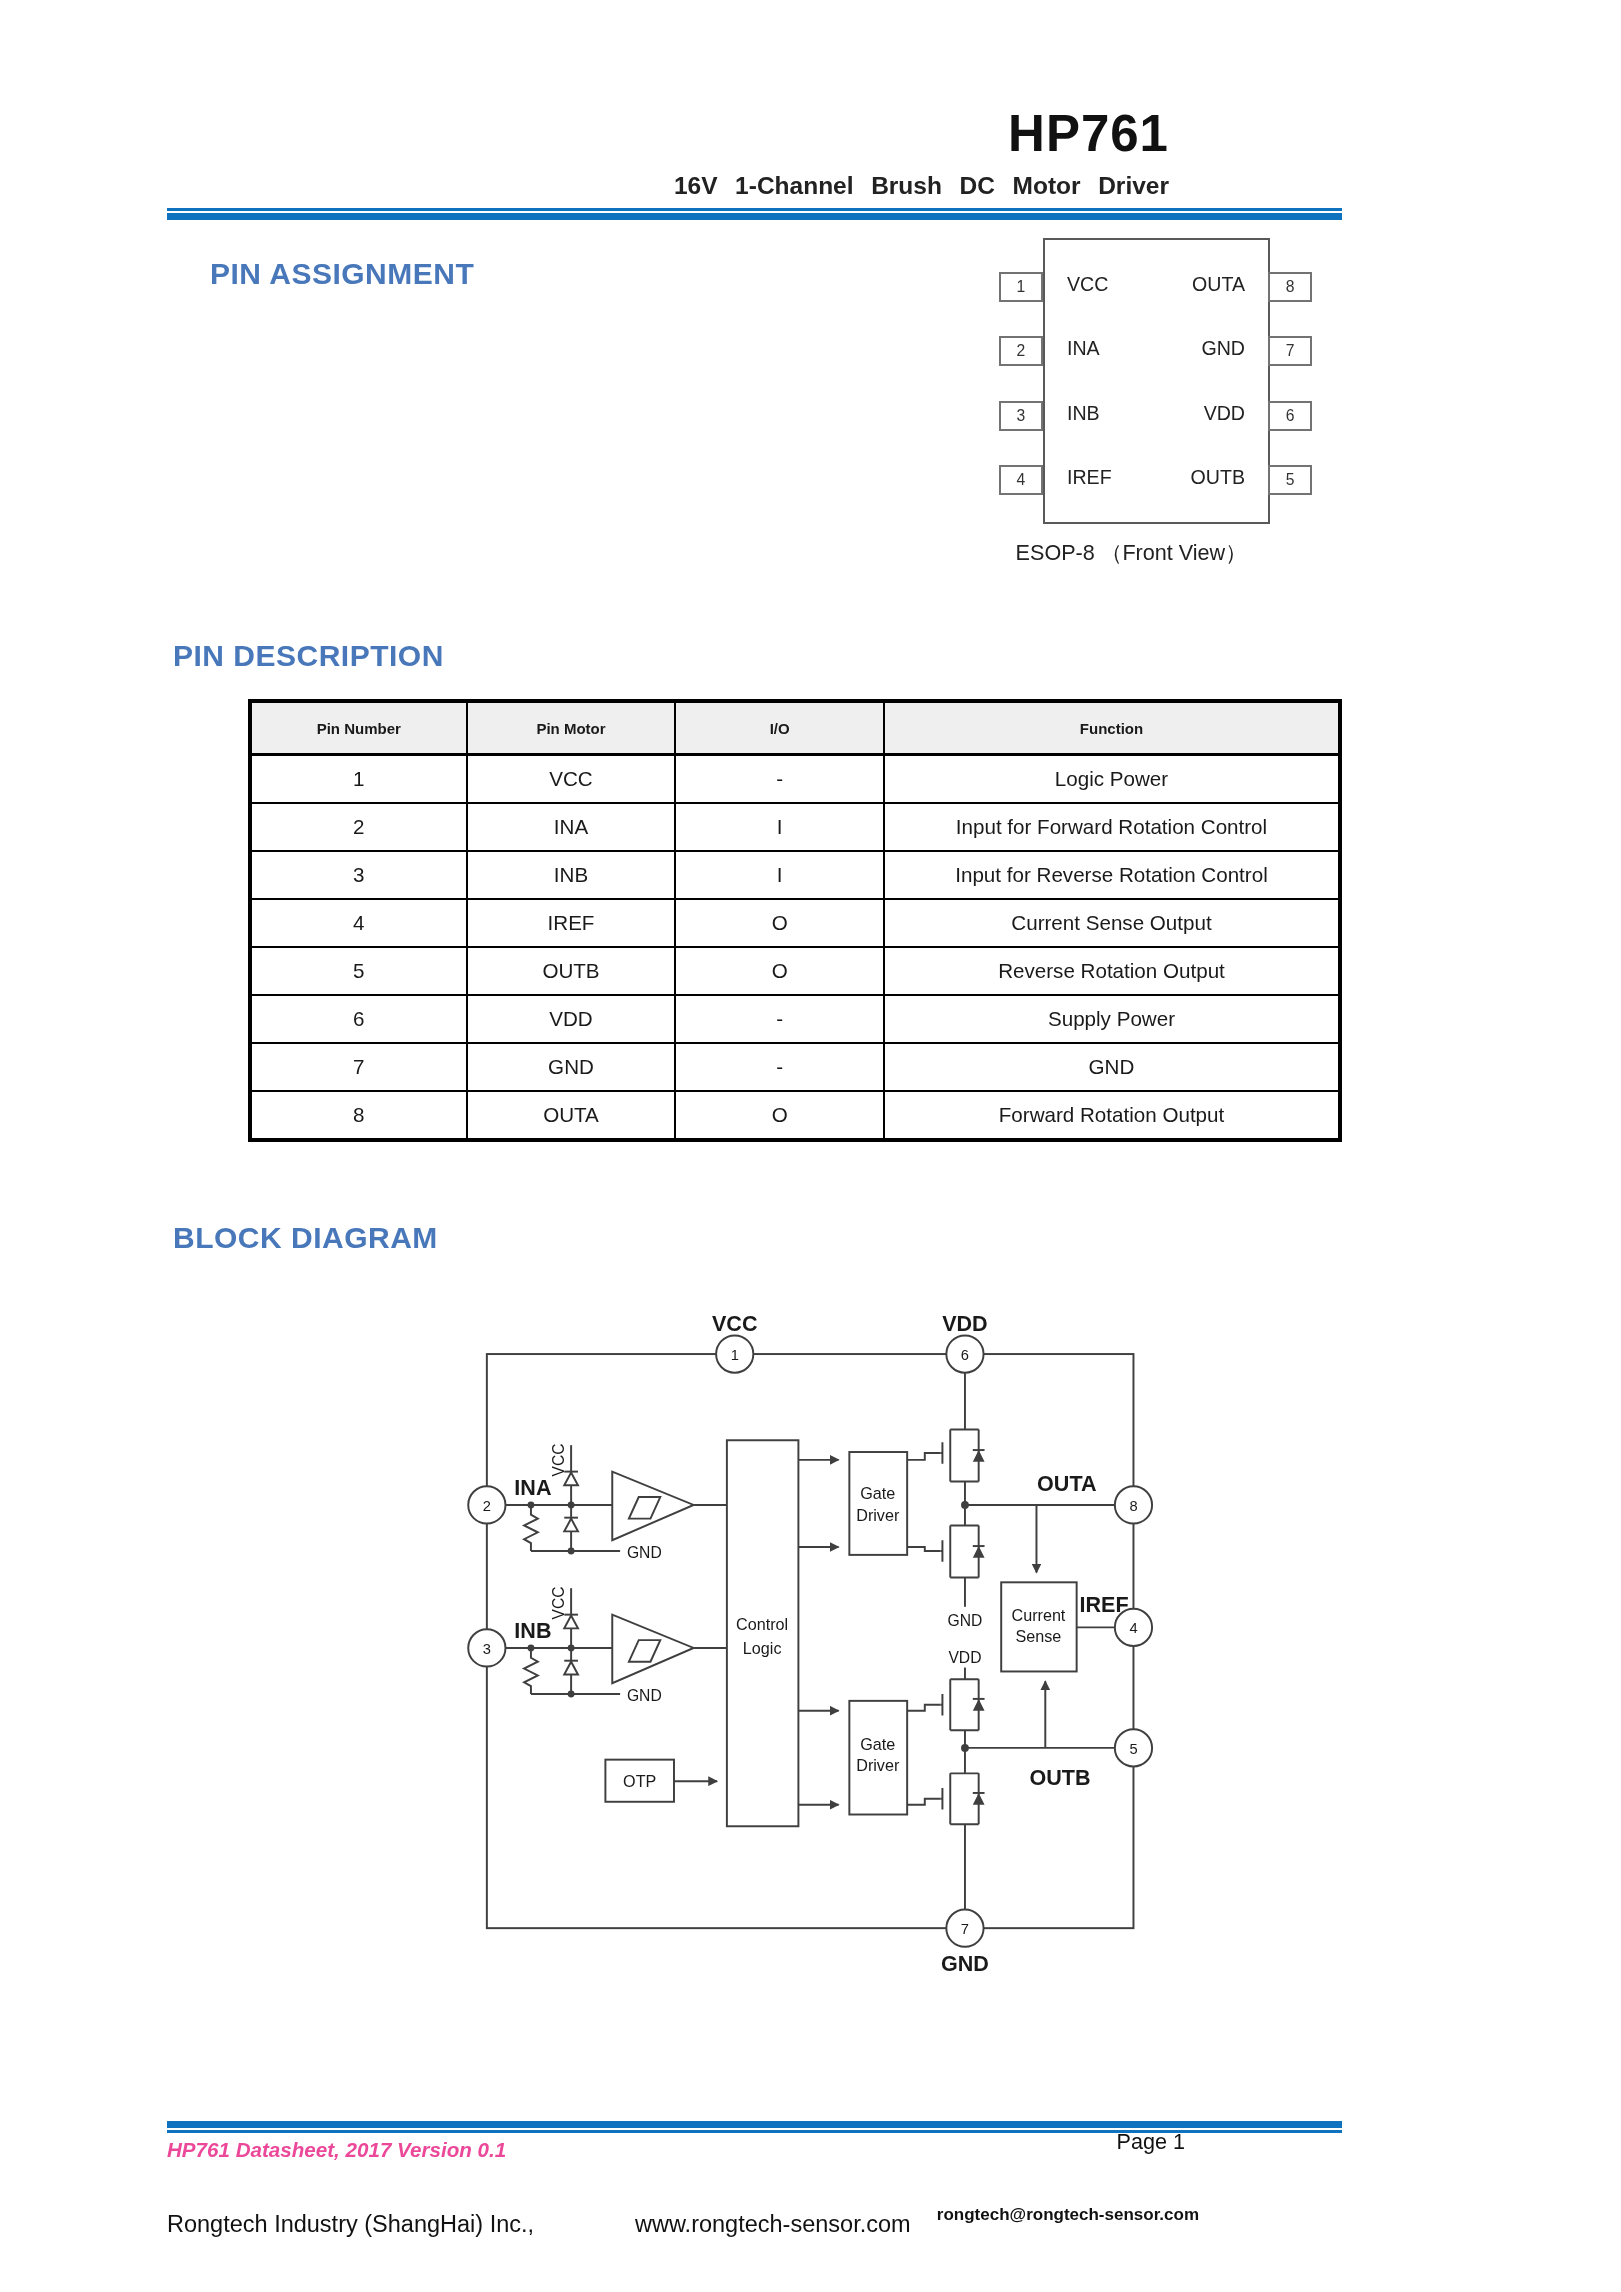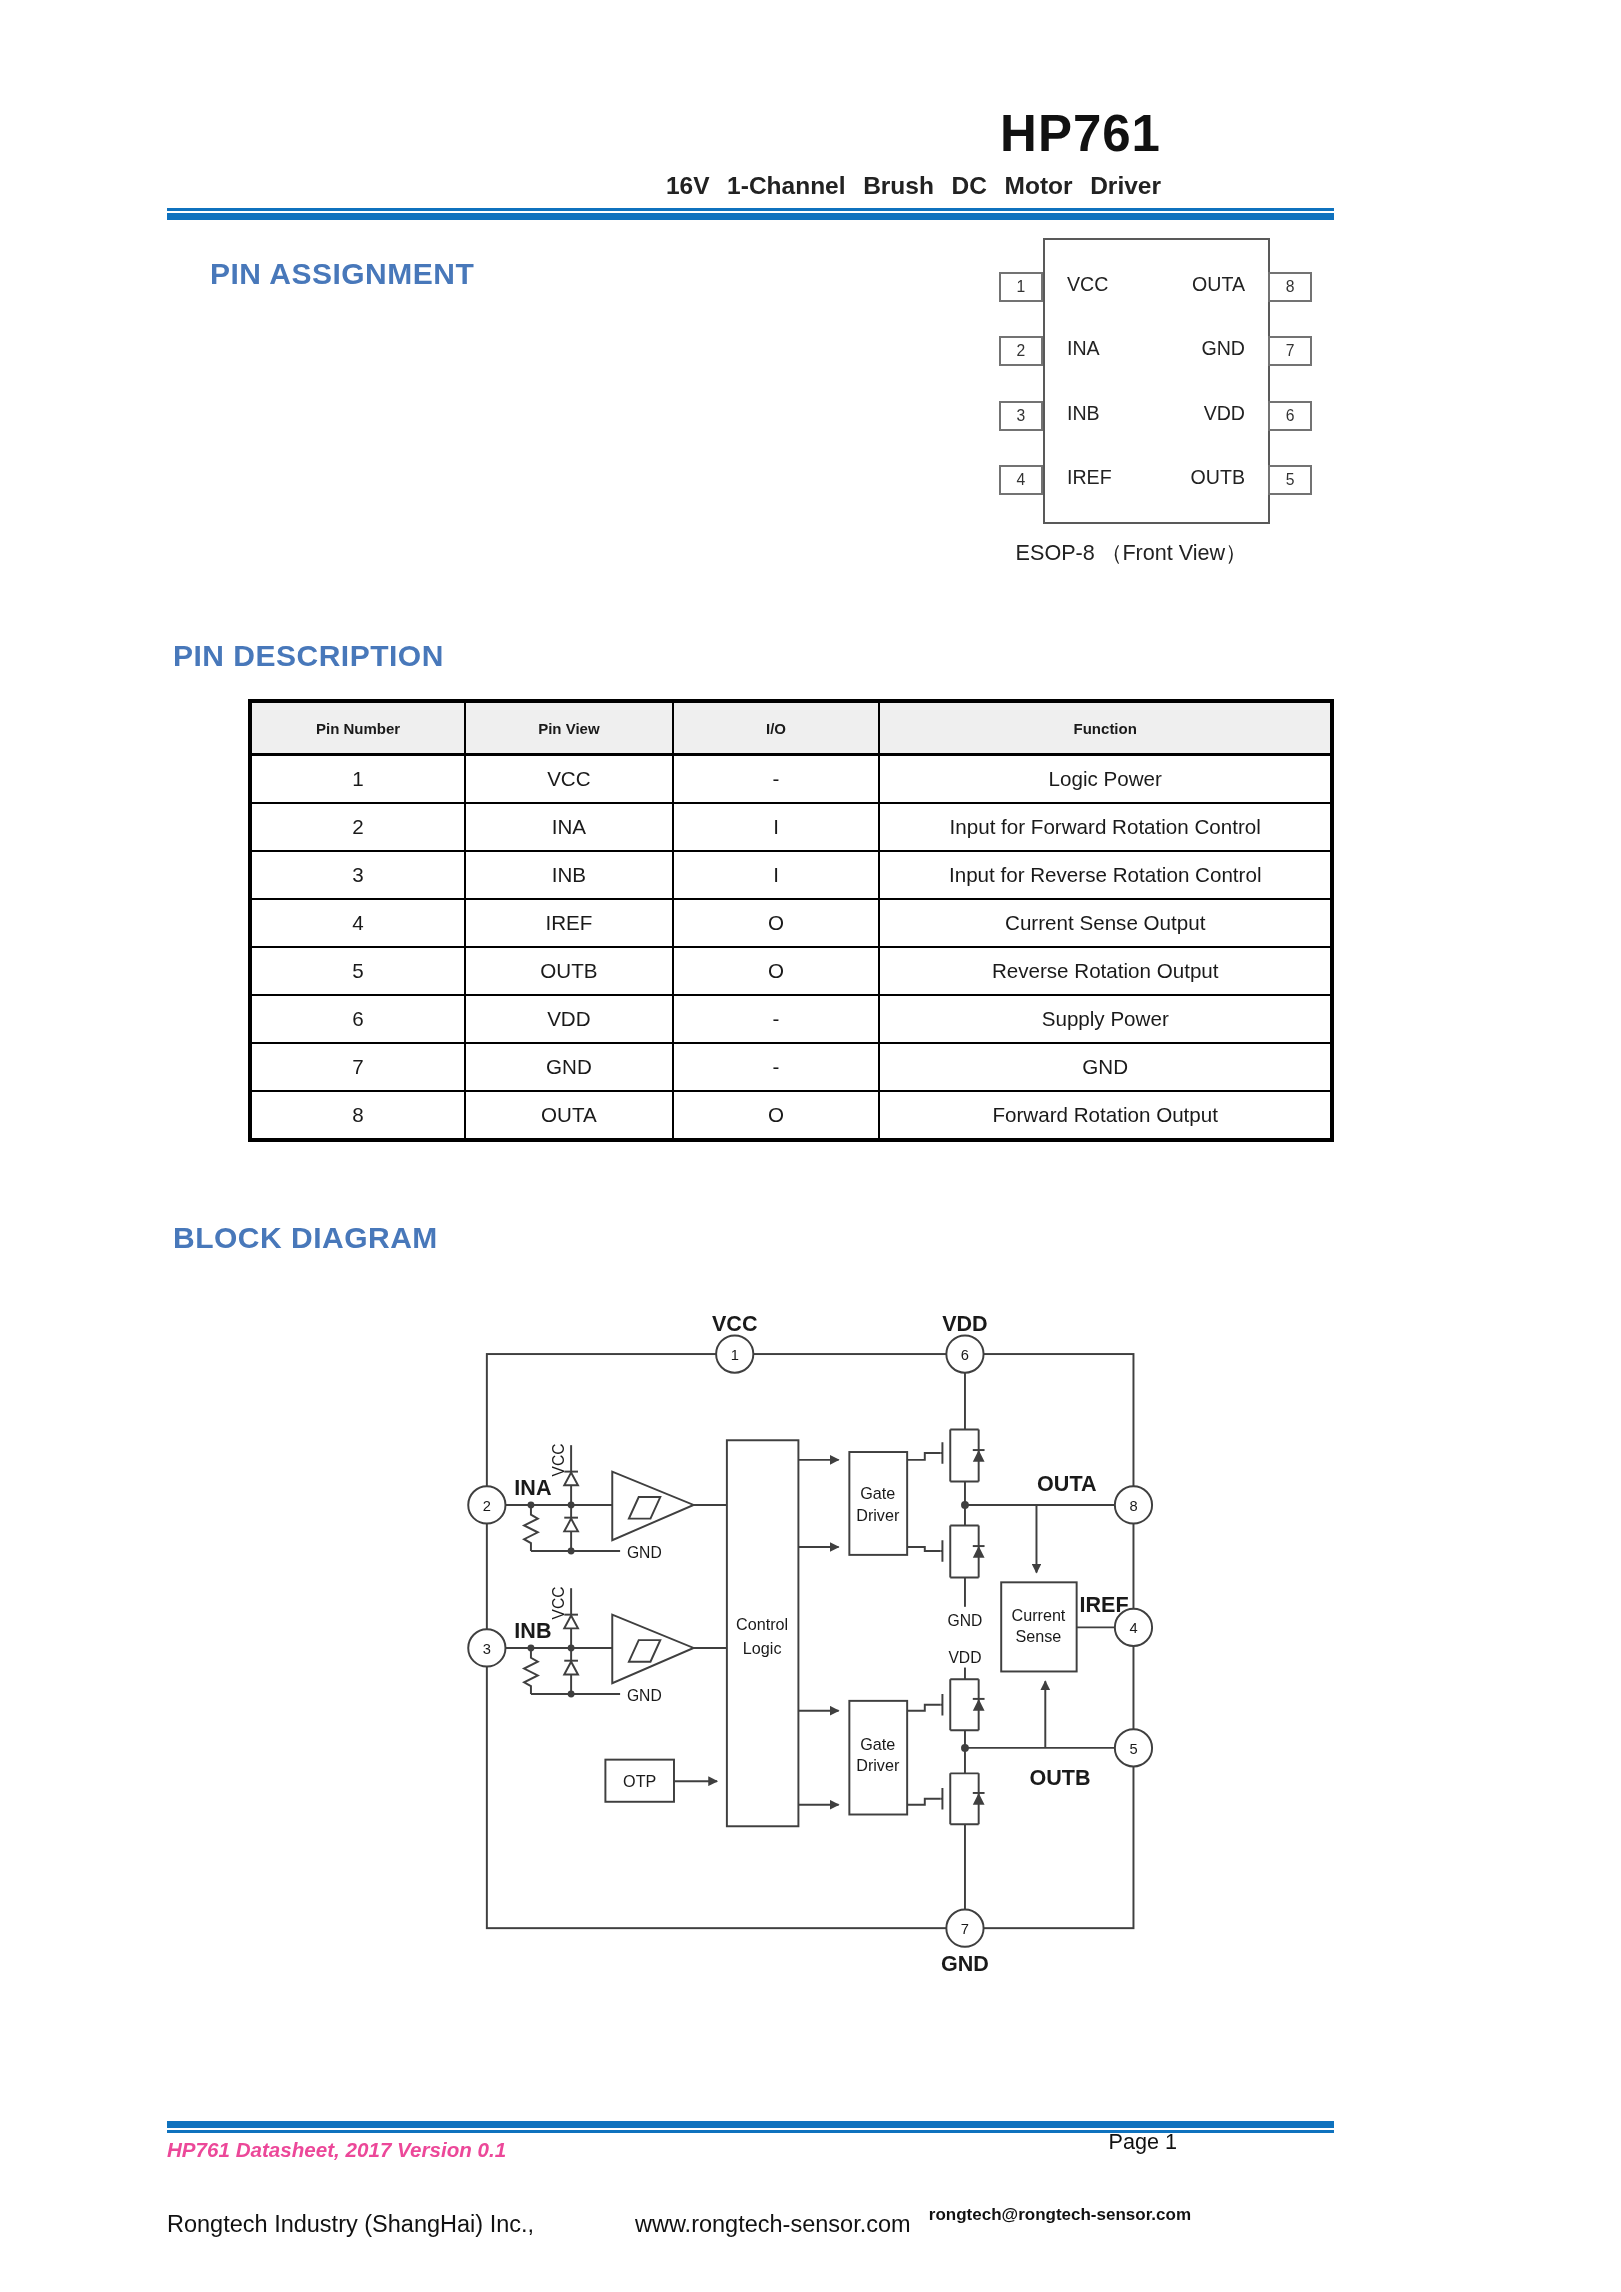--- a/index.html
+++ b/index.html
@@ -1,18 +1,18 @@
 <!DOCTYPE html>
 <html><head>
 <meta charset="utf-8">
 <style>
   html,body{margin:0;padding:0;background:#fff;}
   .page{
     position:relative;width:1334px;height:2293px;background:#ffffff;
-    font-family:"Liberation Sans","DejaVu Sans",sans-serif;overflow:hidden;color:#1a1a1a;
+    font-family:"Liberation Sans","DejaVu Sans",sans-serif;overflow:hidden;color:#1a1a1a;padding-left:8px;
   }
   .abs{position:absolute;}
   
   .doc-title{top:104px;right:173px;font-size:51px;font-weight:bold;letter-spacing:1px;color:#111;}
   .doc-subtitle{top:172px;right:173px;font-size:24.5px;font-weight:bold;color:#222;word-spacing:10.8px;}
   .rule{left:167px;width:1292px;}
   .rule .thin{height:2.9px;background:#0f72be;}
   .rule .thick{height:6.9px;background:#0f72be;}
   .rule .gap{height:2px;background:#fff;}
   .rule-top{top:208px;}
@@ -100,21 +100,21 @@
   <table class="pintable">
     <colgroup>
         <col style="width:222px">
         <col style="width:214px">
         <col style="width:215px">
         <col style="width:469px">
       </colgroup>
     <tbody>
         <tr>
       <th>Pin Number</th>
-      <th>Pin View</th>
+      <th>Pin Motor</th>
       <th>I/O</th>
       <th>Function</th>
     </tr>
     <tr>
           <td>1</td>
           <td>VCC</td>
           <td>-</td>
           <td>Logic Power</td>
         </tr>
     <tr>

